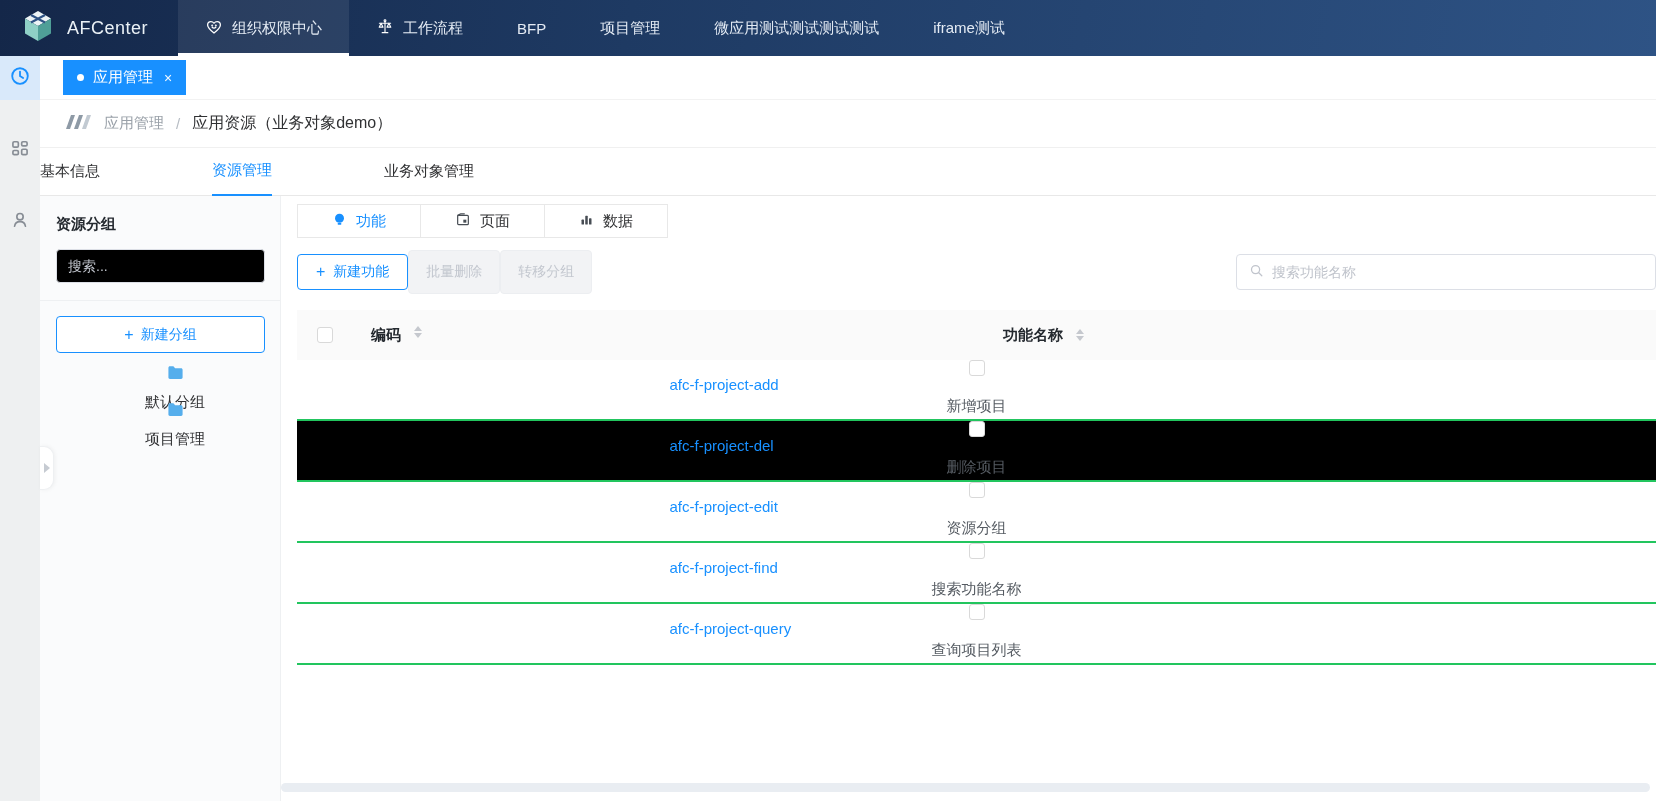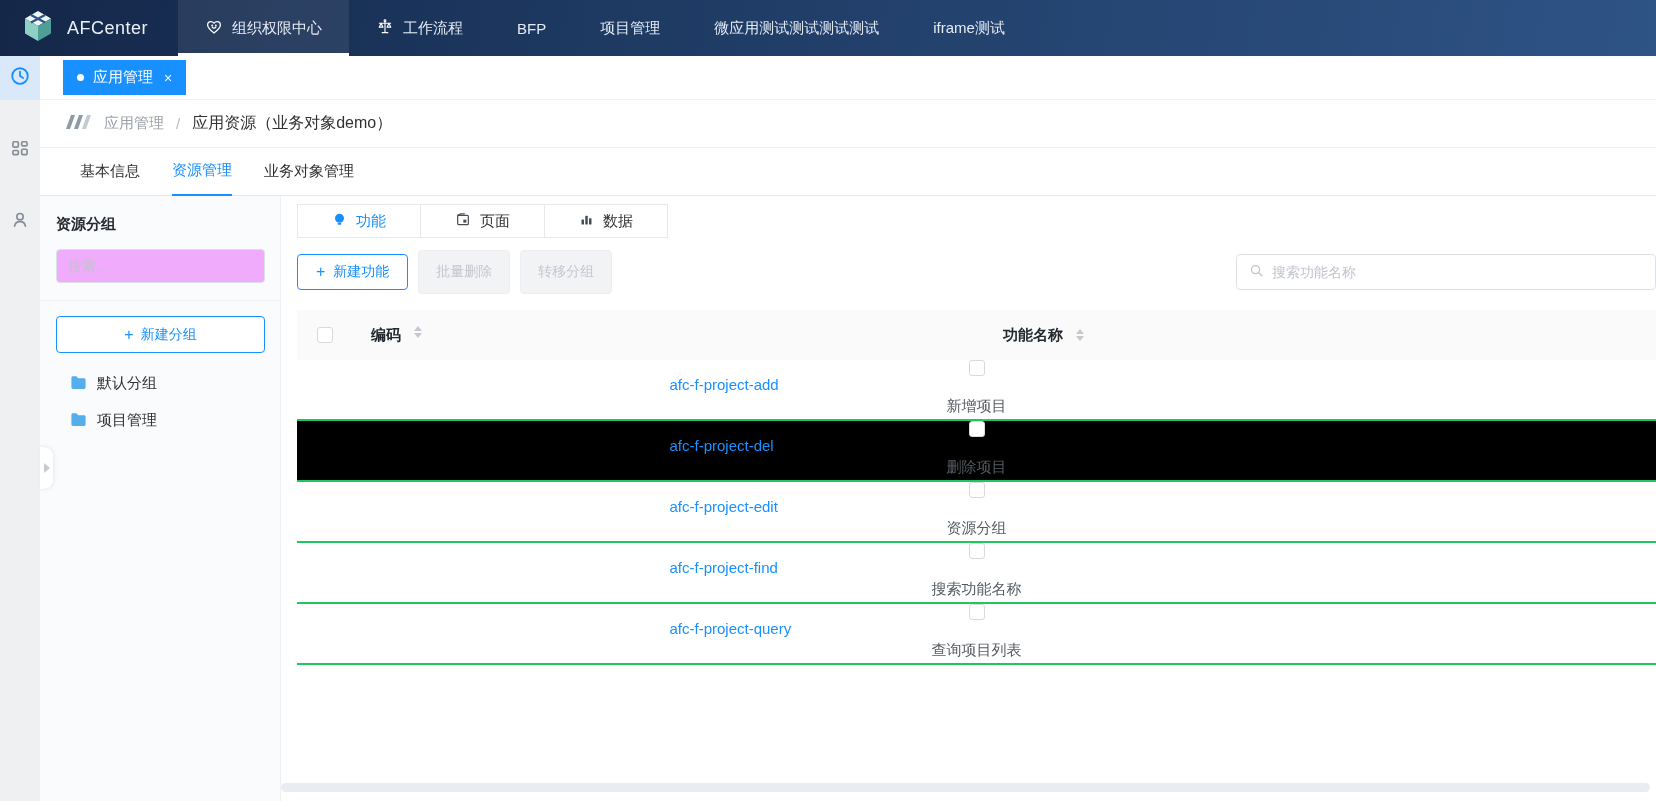--- a/index.html
+++ b/index.html
@@ -33,41 +33,41 @@
   .doc-tab .close { font-size:14px; margin-left:2px; cursor:pointer; opacity:.95; }
 
   
   .breadcrumb-row { height:48px; display:flex; align-items:center; gap:12px;
     padding-left:25px; border-bottom:1px solid #f0f0f0; flex:none; }
   .bc-section { font-size:15px; color:#9aa1a9; cursor:pointer; }
   .bc-sep { font-size:15px; color:#b6bcc3; }
   .bc-current { font-size:16px; color:#303133; }
 
   
-  .page-tabs-row { height:48px; display:flex; align-items:flex-end; gap:32px;
-    padding-left:40px; border-bottom:1px solid #e8e8e8; flex:none; }
+  .page-tabs-row { height:48px; display:flex; align-items:flex-end; gap:112px;
+    border-bottom:1px solid #e8e8e8; flex:none; }
   .page-tab { font-size:15px; color:#303133; padding-bottom:14px; cursor:pointer; white-space:nowrap; }
   .page-tab.active { color:#1890ff; border-bottom:2px solid #1890ff; margin-bottom:-1px; }
 
   
   .content { flex:1; display:flex; position:relative; min-height:0; }
 
   .group-panel { width:241px; flex:none; background:#fafbfc; border-right:1px solid #eef0f2; position:relative; }
   .gp-title { padding:19px 16px 15px; font-size:15px; font-weight:bold; color:#24292f; }
   .gp-search { margin:0 16px; width:209px; height:34px; border:1px solid #dcdfe6; border-radius:4px;
-    background:#f0abfc; padding:0 11px; font-size:14px; color:#606266; outline:none; }
+    background:#000000; padding:0 11px; font-size:14px; color:#606266; outline:none; }
   .gp-search::placeholder { color:#c0c4cc; }
   .gp-divider { margin-top:17px; border-bottom:1px solid #eef0f2; }
   .gp-new-btn { margin:15px 16px 0; width:209px; height:37px; background:#fff; border:1px solid #1890ff;
     border-radius:4px; color:#1890ff; font-size:14px; display:flex; align-items:center; justify-content:center;
     gap:7px; cursor:pointer; }
   .gp-new-btn .plus { font-size:16px; }
   .gp-list { margin-top:12px; }
   .gp-item { height:37px; display:flex; align-items:center; gap:10px; padding-left:30px;
-    font-size:15px; color:#303133; cursor:pointer; }
+    font-size:15px; color:#303133; cursor:pointer;flex-direction:column; }
 
   .collapse-handle { position:absolute; left:0; top:250px; width:14px; height:44px; background:#fff;
     border:1px solid #eef0f2; border-left:none; border-radius:0 10px 10px 0;
     box-shadow:1px 0 4px rgba(0,0,0,.05); display:flex; align-items:center; justify-content:center; cursor:pointer; z-index:3; }
   .tri-right { width:0; height:0; border-top:5px solid transparent; border-bottom:5px solid transparent;
     border-left:6px solid #c6cbd2; }
 
   .main-panel { flex:1; min-width:0; padding:8px 0 0 16px; position:relative; background:#fff; }
 
   
@@ -75,21 +75,21 @@
   .res-tab { height:34px; min-width:123px; padding:0 34px; display:flex; align-items:center; justify-content:center;
     gap:9px; border:1px solid #e8e8e8; margin-left:-1px; background:#fff; font-size:15px; color:#303133; cursor:pointer; }
   .res-tab:first-child { margin-left:0; }
   .res-tab.active { color:#1890ff; }
 
   
   .toolbar { display:flex; align-items:center; margin-top:12px; }
   .btn-new { height:36px; padding:0 18px; background:#fff; border:1px solid #1890ff; border-radius:4px;
     color:#1890ff; font-size:14px; display:flex; align-items:center; gap:8px; cursor:pointer; }
   .btn-new .plus { font-size:16px; }
-  .btn-disabled { height:44px; padding:0 17px; margin-left:10px; background:#f2f3f5; border:1px solid #eceef1;
+  .btn-disabled { height:44px; padding:0 17px; background:#f2f3f5; border:1px solid #eceef1;
     border-radius:4px; color:#c3c7cf; font-size:14px; display:flex; align-items:center; cursor:not-allowed; }
   .toolbar-search { margin-left:auto; width:420px; height:36px; border:1px solid #dcdfe6; border-radius:4px;
     background:#fff; display:flex; align-items:center; gap:8px; padding:0 12px; }
   .toolbar-search input { border:none; outline:none; flex:1; font-size:14px; color:#606266; background:transparent; }
   .toolbar-search input::placeholder { color:#c0c4cc; }
 
   
   .table { margin-top:16px; }
   .thead { height:50px; background:#fafafa; display:flex; align-items:center;
     font-size:15px; font-weight:bold; color:#24292f; }

